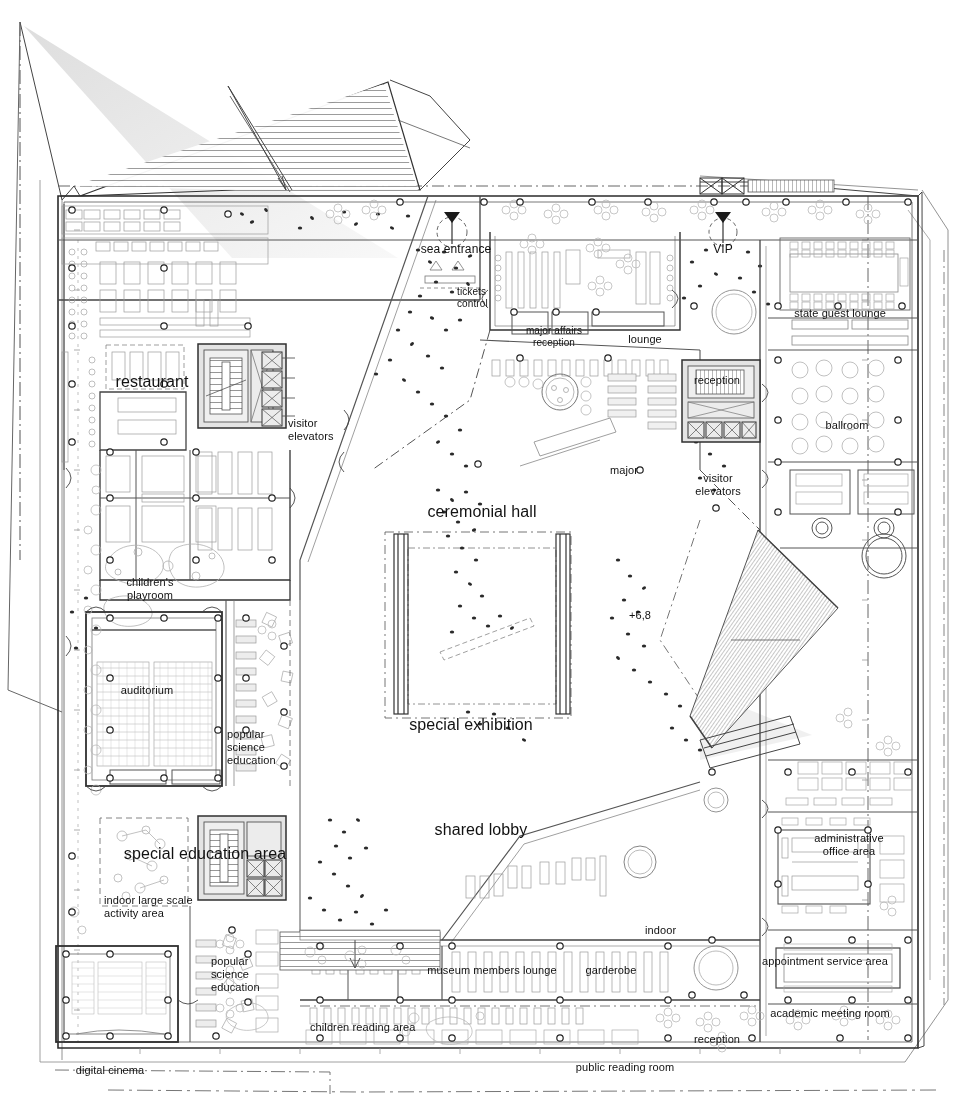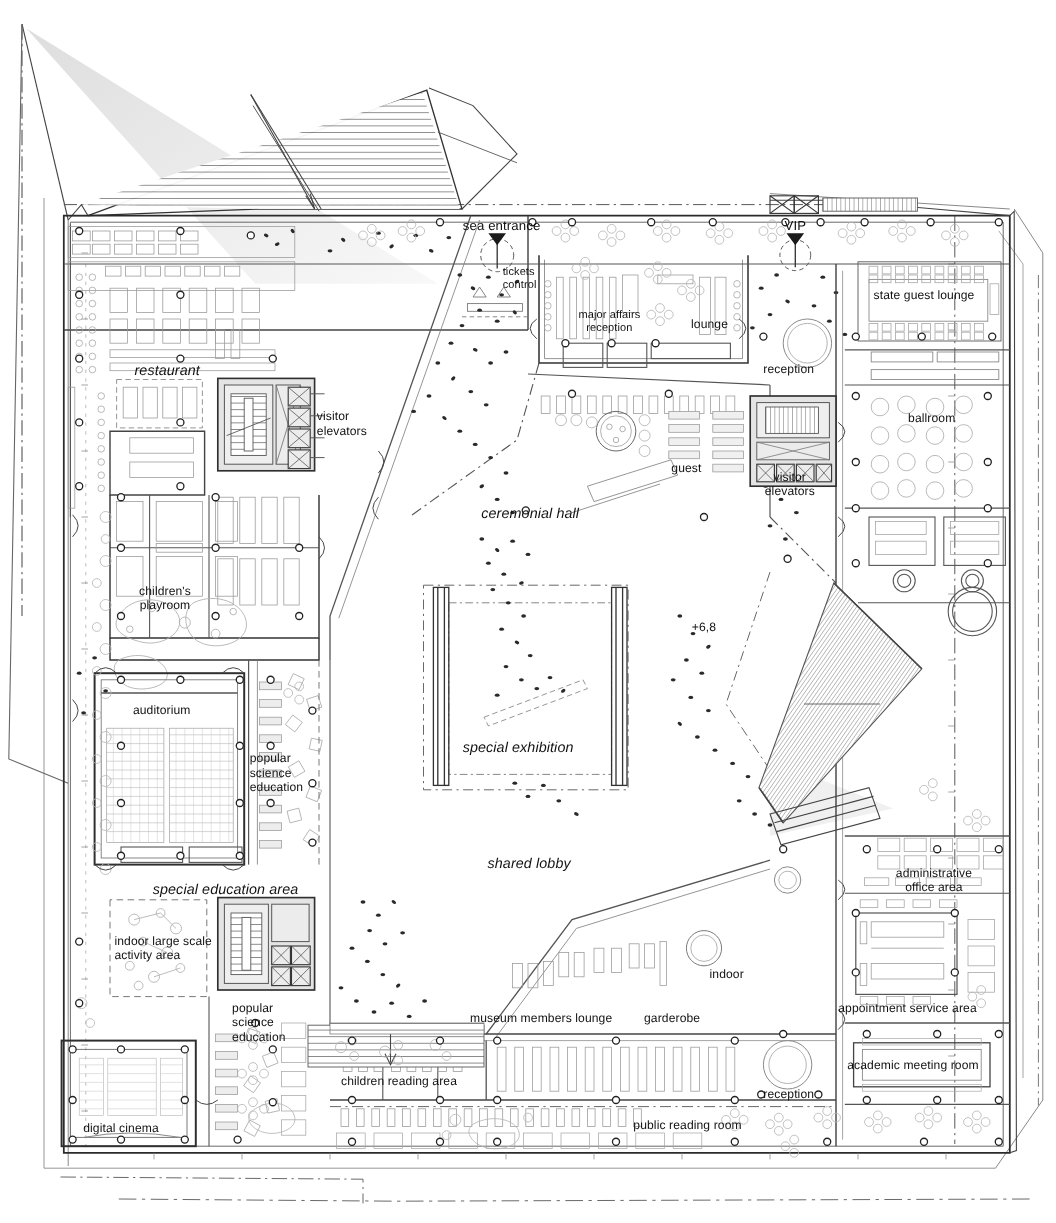--- a/index.html
+++ b/index.html
@@ -1,23 +1,23 @@
 <!DOCTYPE html>
 <html><head>
 <meta charset="utf-8">
 <title>Museum Floor Plan</title>
 <style>
   html,body{margin:0;padding:0;background:#ffffff;}
   body{font-family:"Liberation Sans", sans-serif;}
   #plan-root{position:relative;width:960px;height:1112px;background:#ffffff;overflow:hidden;}
   #plan-svg{position:absolute;left:0;top:0;width:960px;height:1112px;}
   .lbl{position:absolute;font-family:"Liberation Sans", sans-serif;color:#111111;
-       white-space:pre;line-height:1.18;letter-spacing:.1px;}
+       white-space:pre;line-height:1.18;letter-spacing:.1px;margin-top:44px;}
   .lbl.c{transform:translateX(-50%);text-align:center;}
-  .s13{font-size:13px;font-style:italic;}
+  .s13{font-size:16px;}
   .s12{font-size:12px;}
   .s11{font-size:11px;}
   .s10{font-size:10px;}
   .tri{position:absolute;width:0;height:0;border-left:8px solid transparent;
        border-right:8px solid transparent;border-top:11px solid #1a1a1a;}
 </style>
 </head>
 <body>
 
 <div id="plan-root">
@@ -1417,21 +1417,21 @@
   <div class="lbl c s11" style="left:110px;top:1020px">digital cinema</div>
   <div class="lbl s11" style="left:310px;top:977px">children reading area</div>
 
   <div class="lbl s10" style="left:457px;top:242px"><span style="white-space:pre-line">tickets
 control</span></div>
   <div class="lbl c s10" style="left:554px;top:281px"><span style="white-space:pre-line">major affairs
 reception</span></div>
   <div class="lbl c s11" style="left:645px;top:289px">lounge</div>
   <div class="lbl c s11" style="left:840px;top:263px">state guest lounge</div>
   <div class="lbl c s11" style="left:717px;top:330px">reception</div>
-  <div class="lbl c s11" style="left:624px;top:420px">guest</div>
+  <div class="lbl c s11" style="left:624px;top:420px">major</div>
   <div class="lbl c s11" style="left:718px;top:428px"><span style="white-space:pre-line">visitor
 elevators</span></div>
   <div class="lbl c s11" style="left:847px;top:375px">ballroom</div>
 
   <div class="lbl c s13" style="left:482px;top:459px">ceremonial hall</div>
   <div class="lbl c s13" style="left:471px;top:672px">special exhibition</div>
   <div class="lbl c s13" style="left:481px;top:777px">shared lobby</div>
 
   <div class="lbl s11" style="left:645px;top:880px">indoor</div>
   <div class="lbl c s11" style="left:492px;top:920px">museum members lounge</div>

